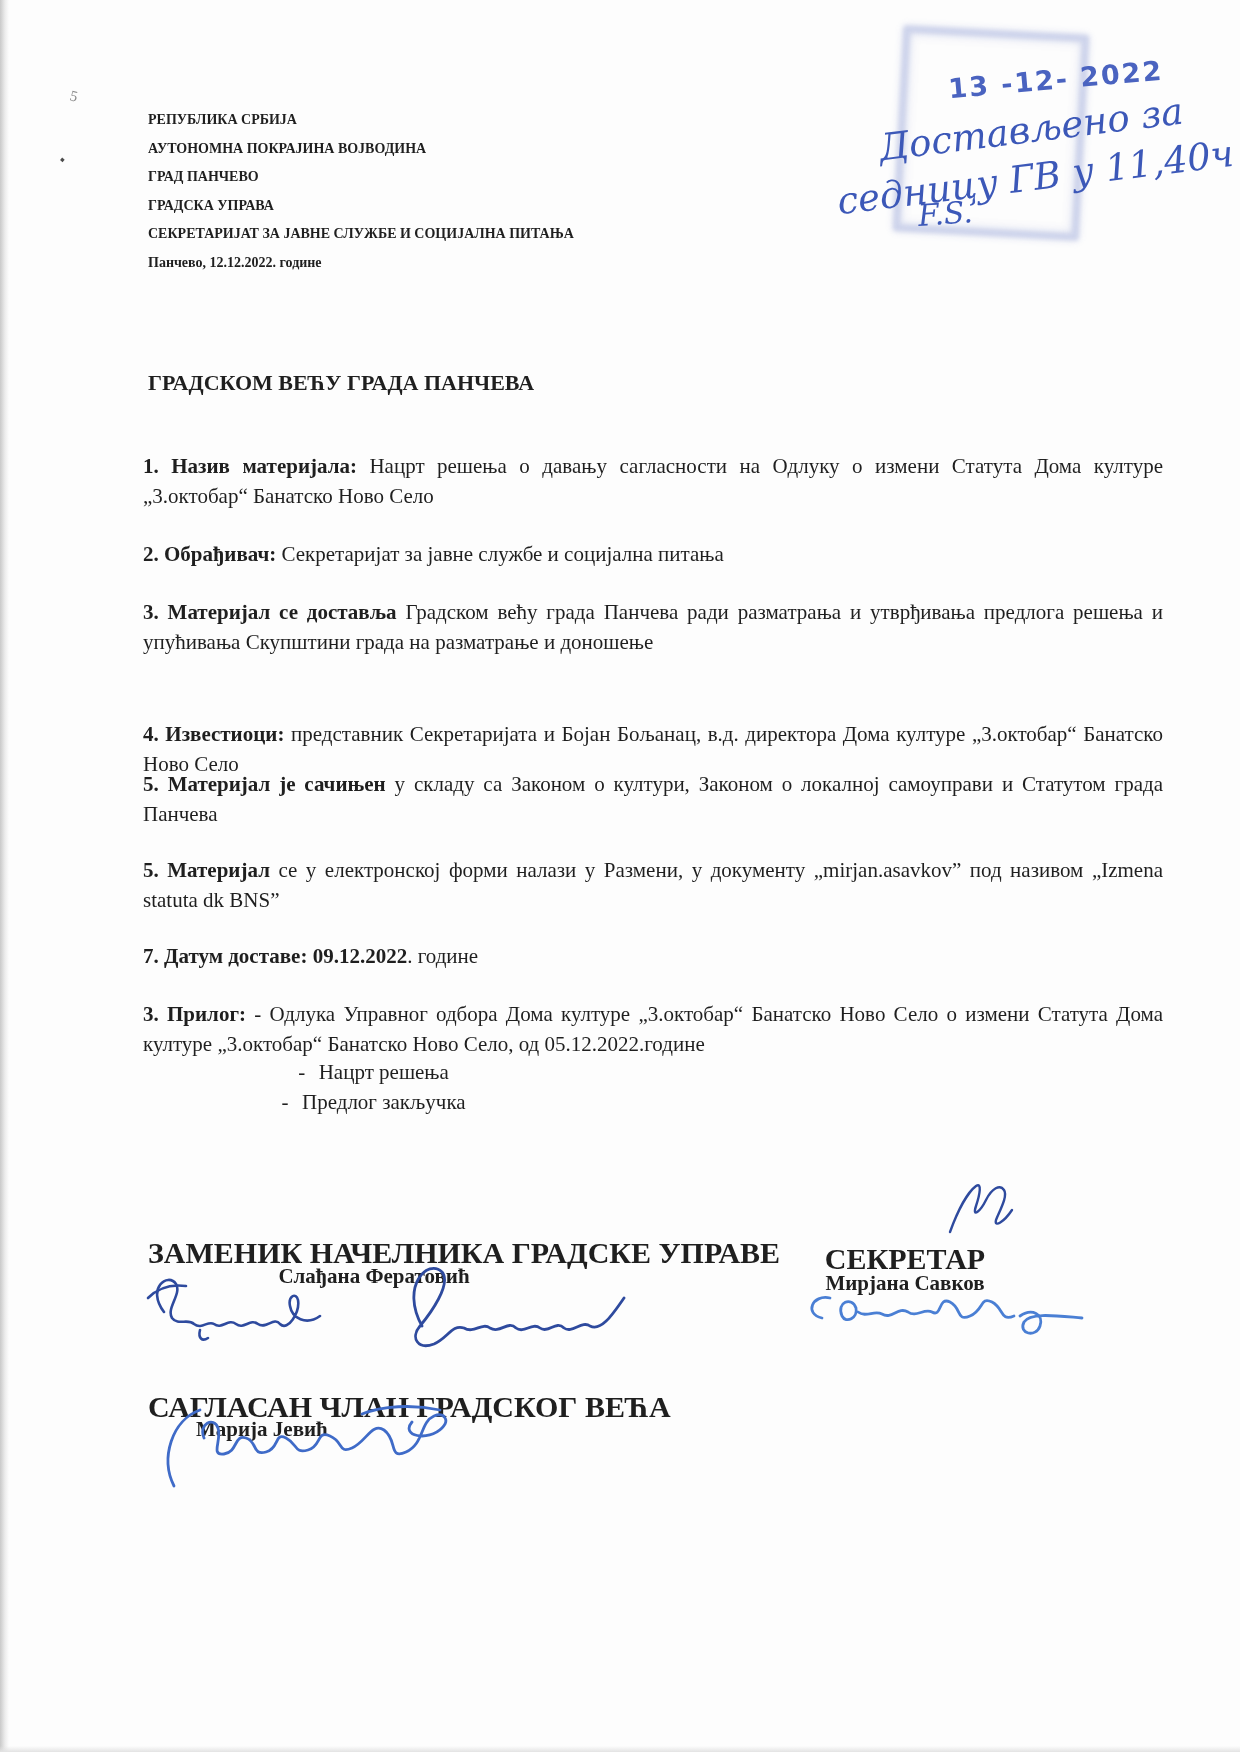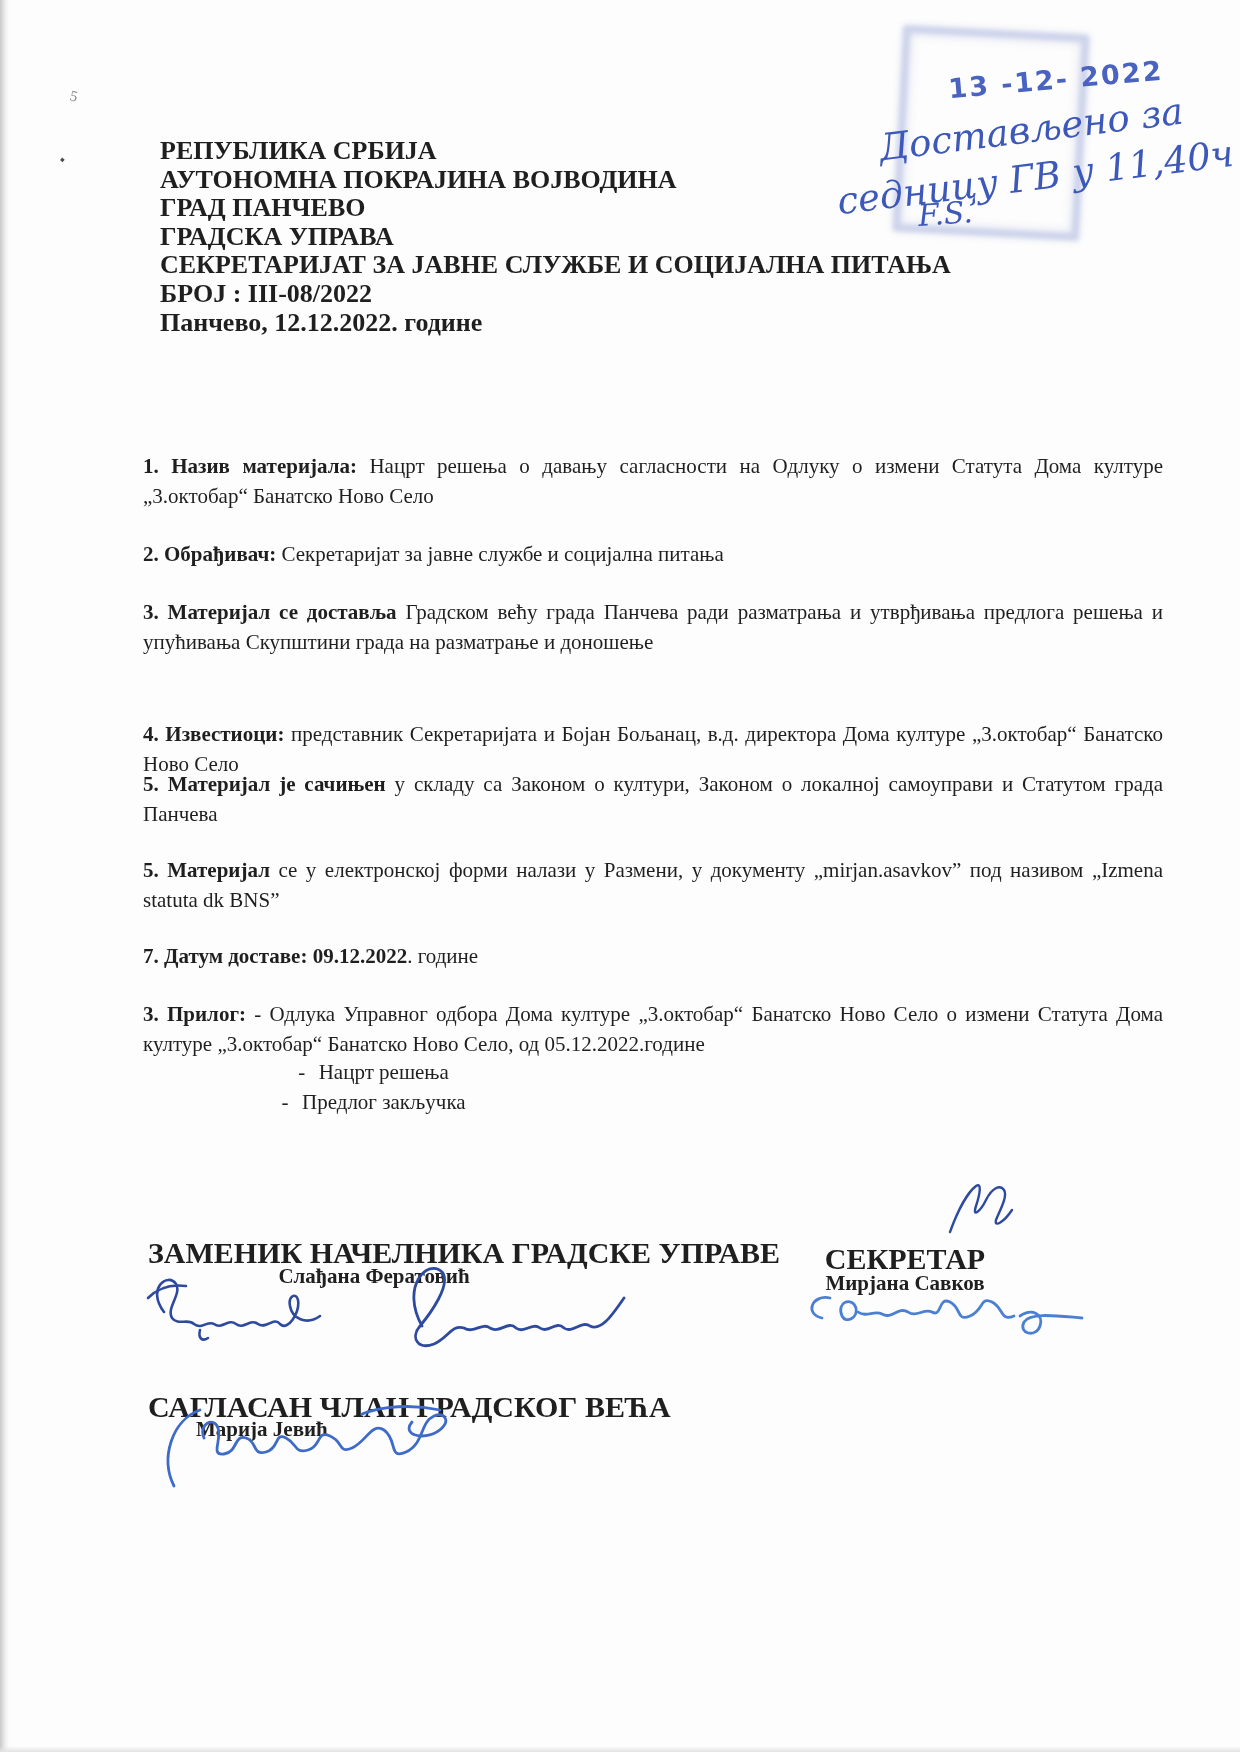--- a/index.html
+++ b/index.html
@@ -12,21 +12,21 @@
     color:#1f1f1f;
   }
   
   .edge-left{position:absolute;left:0;top:0;width:9px;height:100%;
     background:linear-gradient(90deg,#c9c9c9,#ececec 55%,rgba(255,255,255,0));}
   .edge-bottom{position:absolute;left:0;bottom:0;width:100%;height:6px;
     background:linear-gradient(0deg,#e3e3e3,rgba(255,255,255,0));}
   .speck1{position:absolute;left:70px;top:88px;color:#8a8a8a;font-size:15px;transform:rotate(14deg);}
   .speck2{position:absolute;left:60px;top:152px;color:#4c4c4c;font-size:13px;transform:rotate(40deg);}
 
-  .hdr{position:absolute;left:160px;top:106px;font-weight:bold;font-size:26px;line-height:28.6px;white-space:nowrap;margin-top:31px;}
+  .hdr{position:absolute;left:148px;top:106px;font-weight:bold;font-size:14px;line-height:28.6px;white-space:nowrap;}
   .addressee{position:absolute;left:148px;top:370px;font-weight:bold;font-size:22px;white-space:nowrap;}
 
   .par{position:absolute;left:143px;width:1020px;font-size:21px;line-height:29.5px;text-align:justify;}
   .par b{font-weight:bold;font-family:Liberation Serif, serif;}
   .p1{top:452px;}
   .p2{top:540px;}
   .p3{top:598px;}
   .p4{top:720px;}
   .p5{top:770px;}
   .p6{top:856px;}
@@ -70,30 +70,30 @@
   <div class="edge-bottom"></div>
   <div class="speck1">5</div>
   <div class="speck2">▪</div>
 
   <div class="hdr">
     <div>РЕПУБЛИКА СРБИЈА</div>
     <div>АУТОНОМНА ПОКРАЈИНА ВОЈВОДИНА</div>
     <div>ГРАД ПАНЧЕВО</div>
     <div>ГРАДСКА УПРАВА</div>
     <div>СЕКРЕТАРИЈАТ ЗА ЈАВНЕ СЛУЖБЕ И СОЦИЈАЛНА ПИТАЊА</div>
-    <div>БРОЈ : III-08/2022</div>
     <div>Панчево, 12.12.2022. године</div>
   </div>
 
   <div class="stamp-box"></div>
   <div class="stamp-date">13 -12- 2022</div>
   <div class="hand hand-1">Достављено за</div>
   <div class="hand hand-2">седницу ГВ у  11,40ч</div>
   <div class="hand hand-3">F.S.</div>
 
+  <div class="addressee">ГРАДСКОМ ВЕЋУ ГРАДА ПАНЧЕВА</div>
 
   <div class="par p1">
     <b>1. Назив материјала:</b>
     <span>Нацрт  решења о давању сагласности на Одлуку о измени Статута Дома културе „3.октобар“ Банатско Ново Село</span>
   </div>
   <div class="par p2">
     <b>2.  Обрађивач:</b>
     <span>Секретаријат за јавне службе и социјална питања</span>
   </div>
   <div class="par p3">

